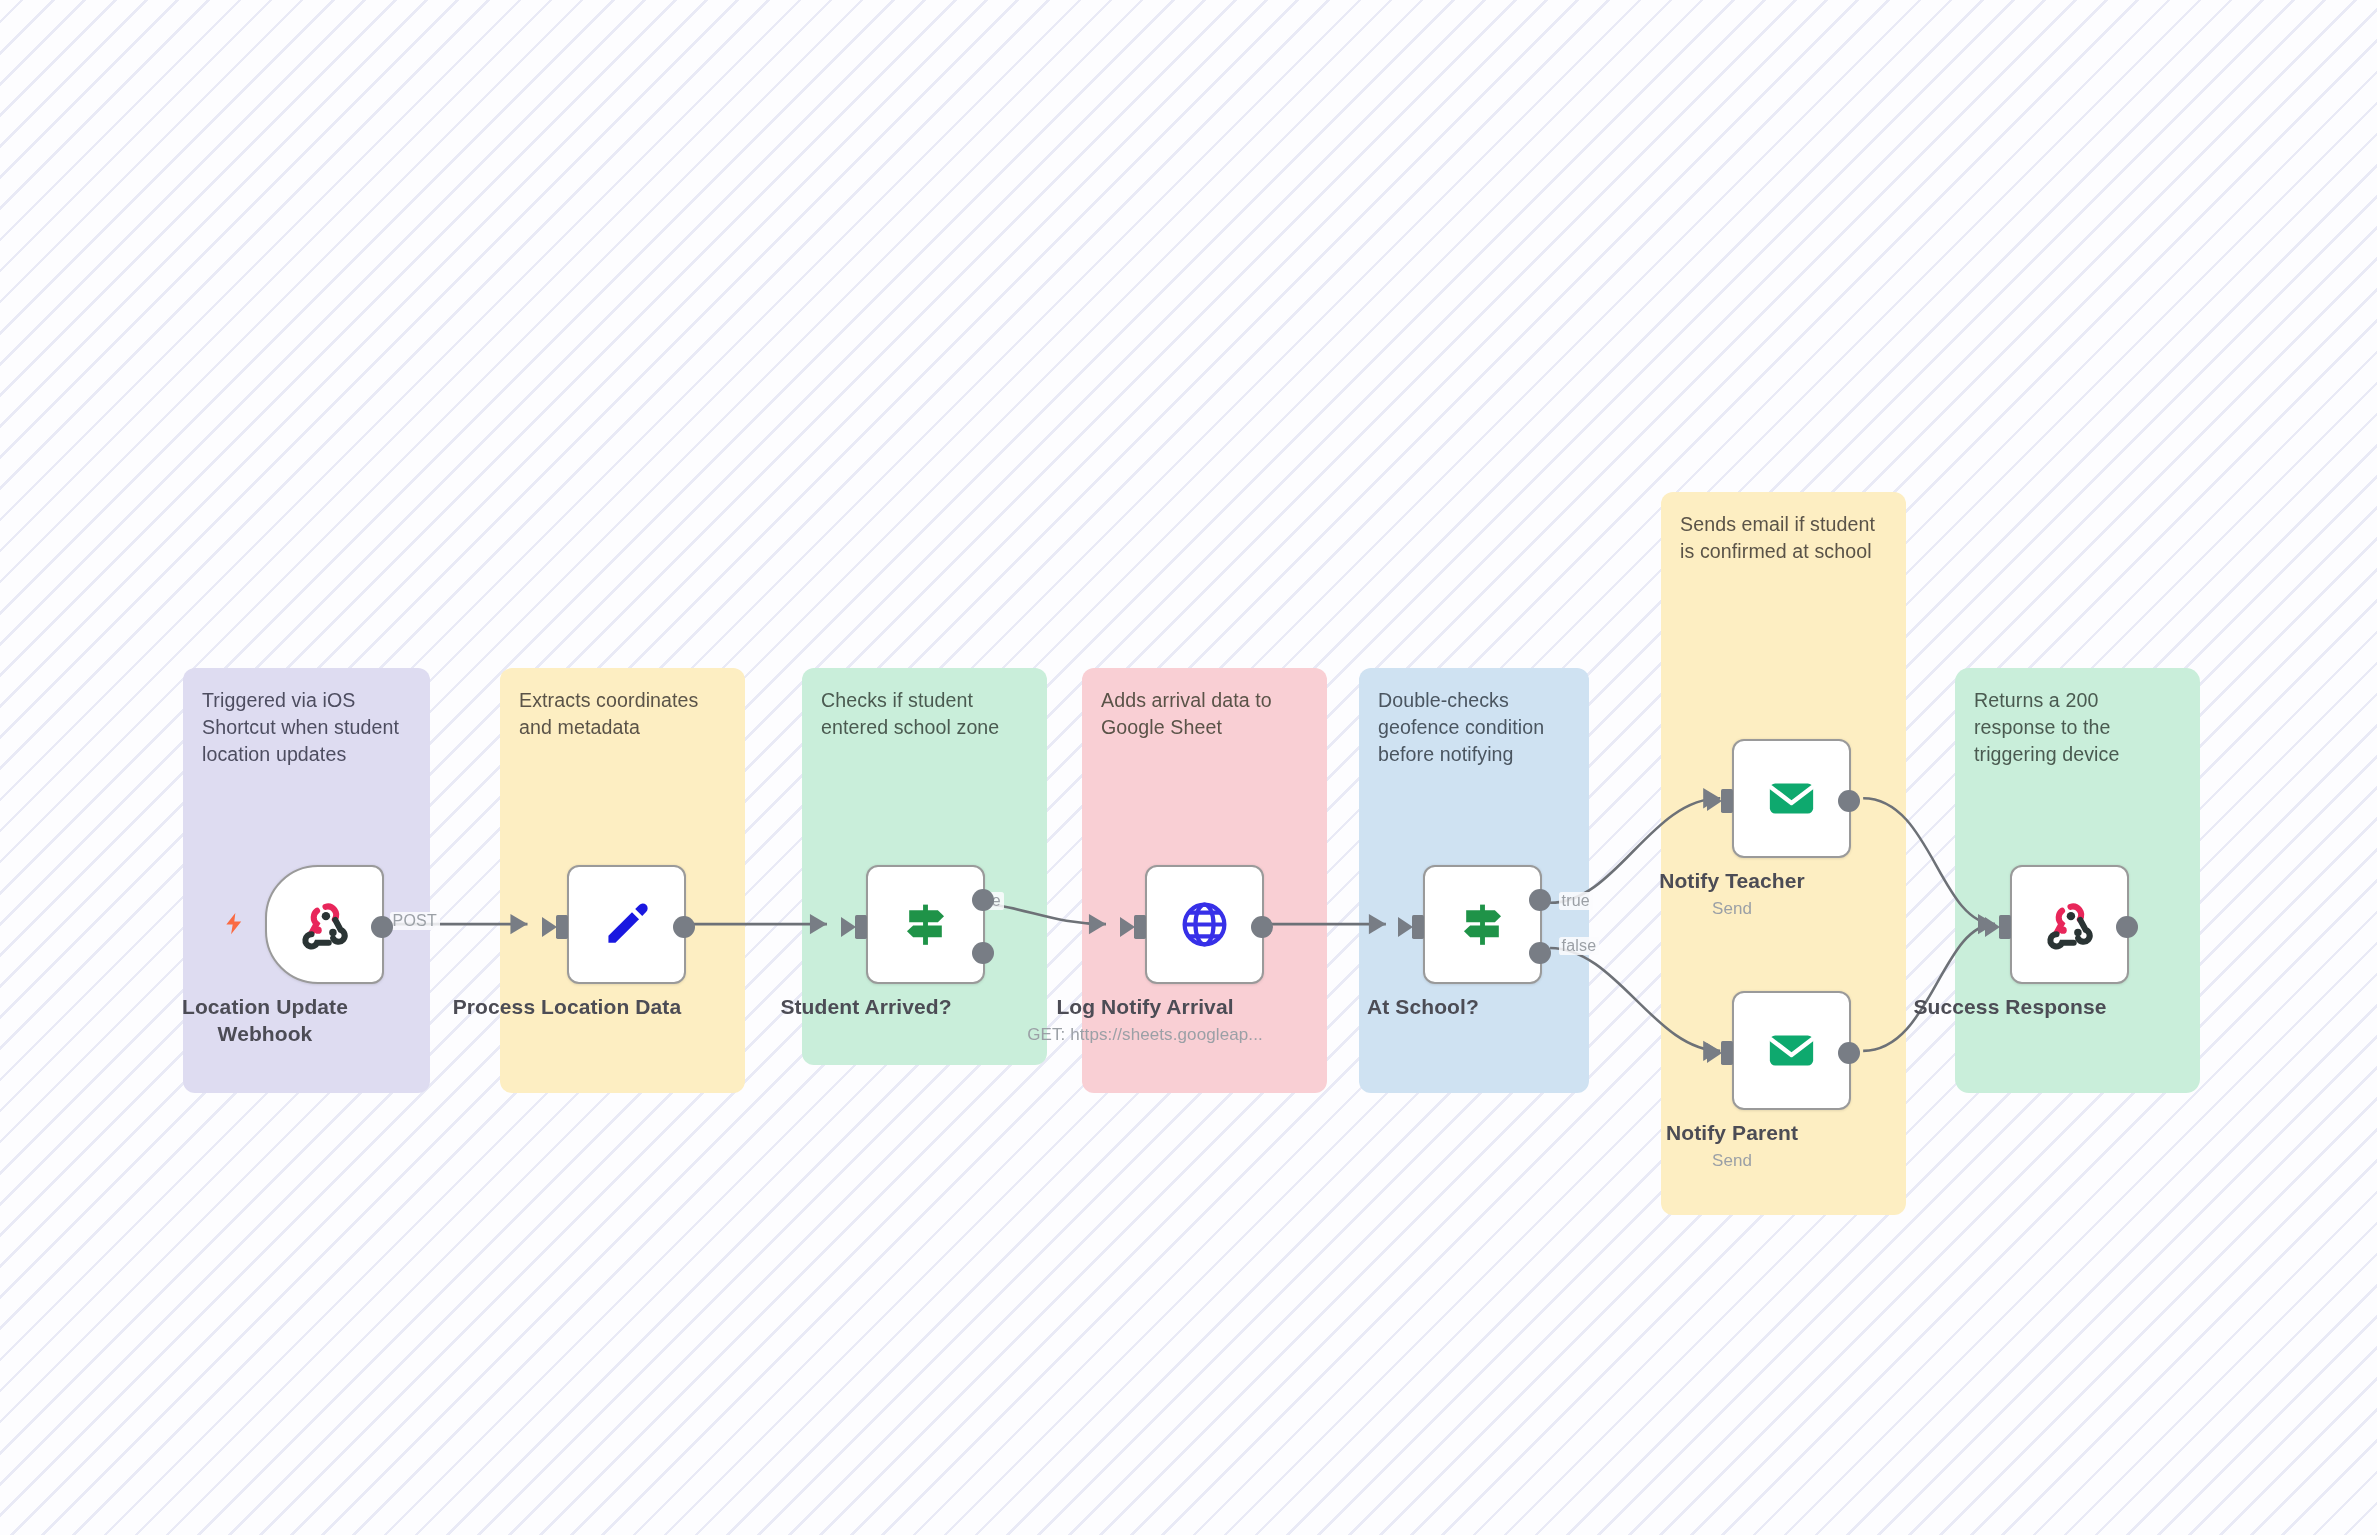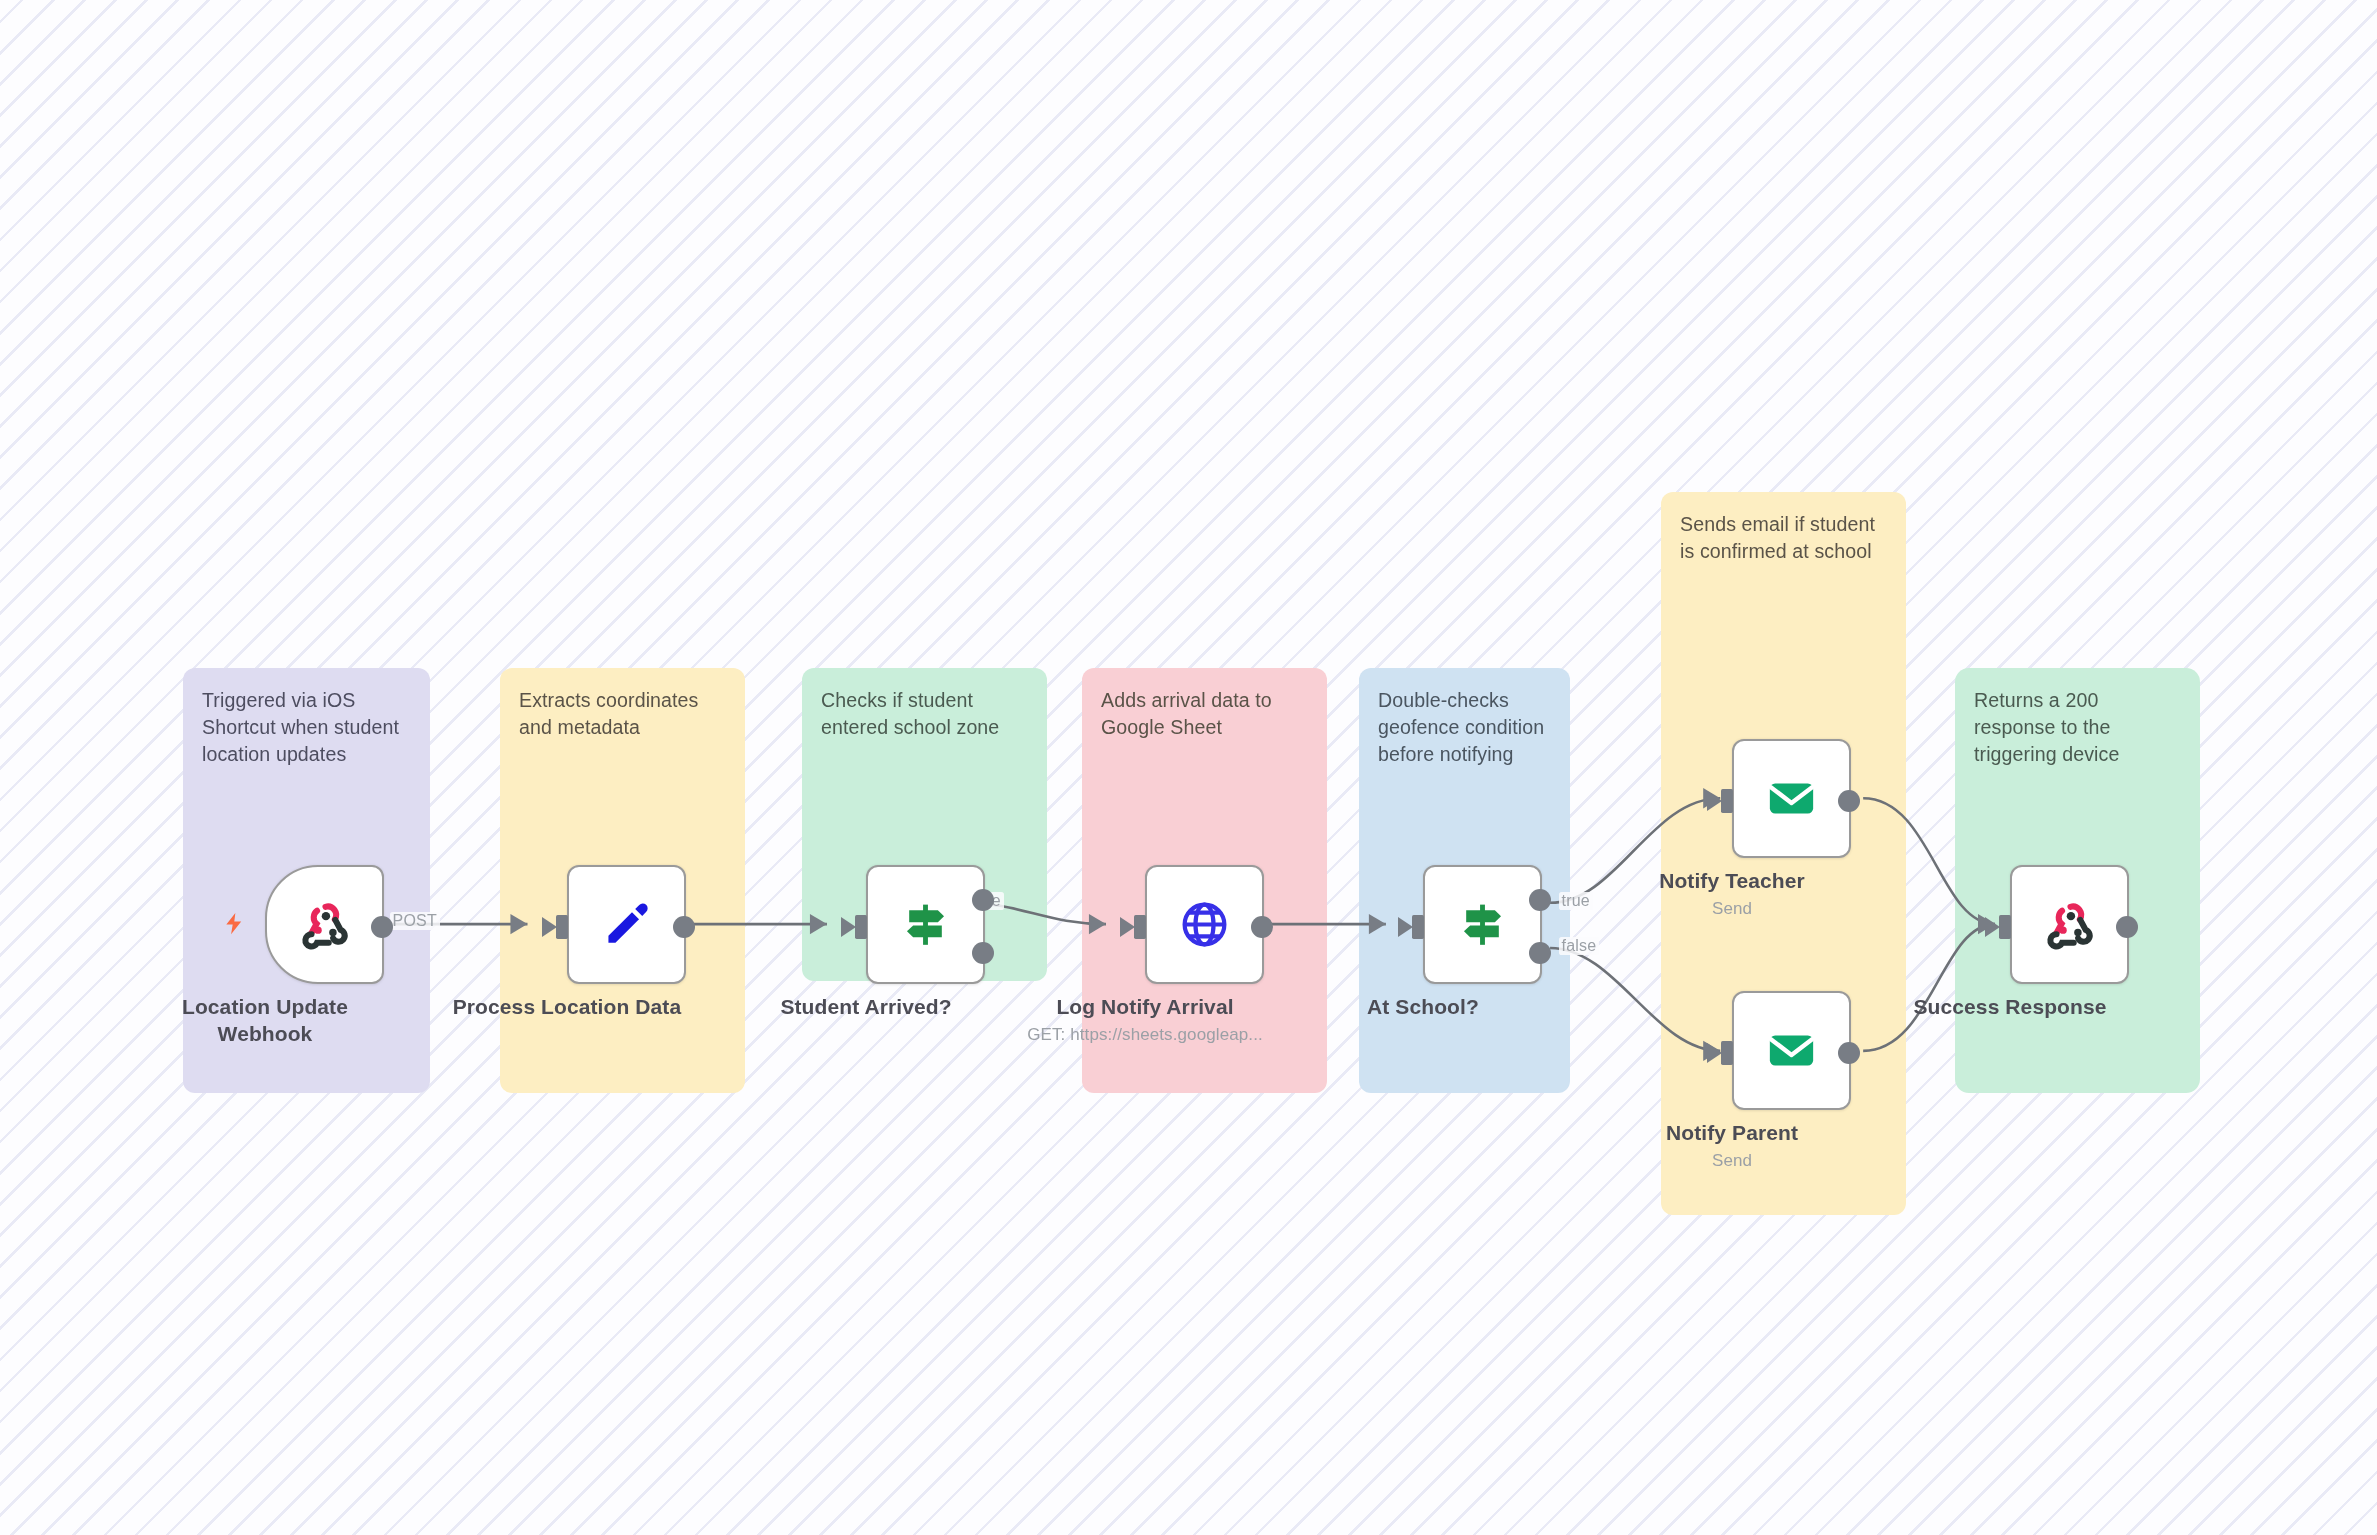--- a/index.html
+++ b/index.html
@@ -117,31 +117,31 @@
     <div class="note-text">Extracts coordinates
 and metadata</div>
   </div>
 
   <div class="note purple" style="left:183px; top:668px; width:247px; height:425px;">
     <div class="note-text">Triggered via iOS
 Shortcut when student
 location updates</div>
   </div>
 
-  <div class="note green" style="left:802px; top:668px; width:245px; height:313px;">
+  <div class="note green" style="left:802px; top:668px; width:245px; height:397px;">
     <div class="note-text">Checks if student
 entered school zone</div>
   </div>
 
   <div class="note pink" style="left:1082px; top:668px; width:245px; height:425px;">
     <div class="note-text">Adds arrival data to
 Google Sheet</div>
   </div>
 
-  <div class="note blue" style="left:1359px; top:668px; width:211px; height:425px;">
+  <div class="note blue" style="left:1359px; top:668px; width:230px; height:425px;">
     <div class="note-text">Double-checks
 geofence condition
 before notifying</div>
   </div>
 
   <div class="note yellow" style="left:1661px; top:492px; width:245px; height:723px;">
     <div class="note-text">Sends email if student
 is confirmed at school</div>
   </div>
 

